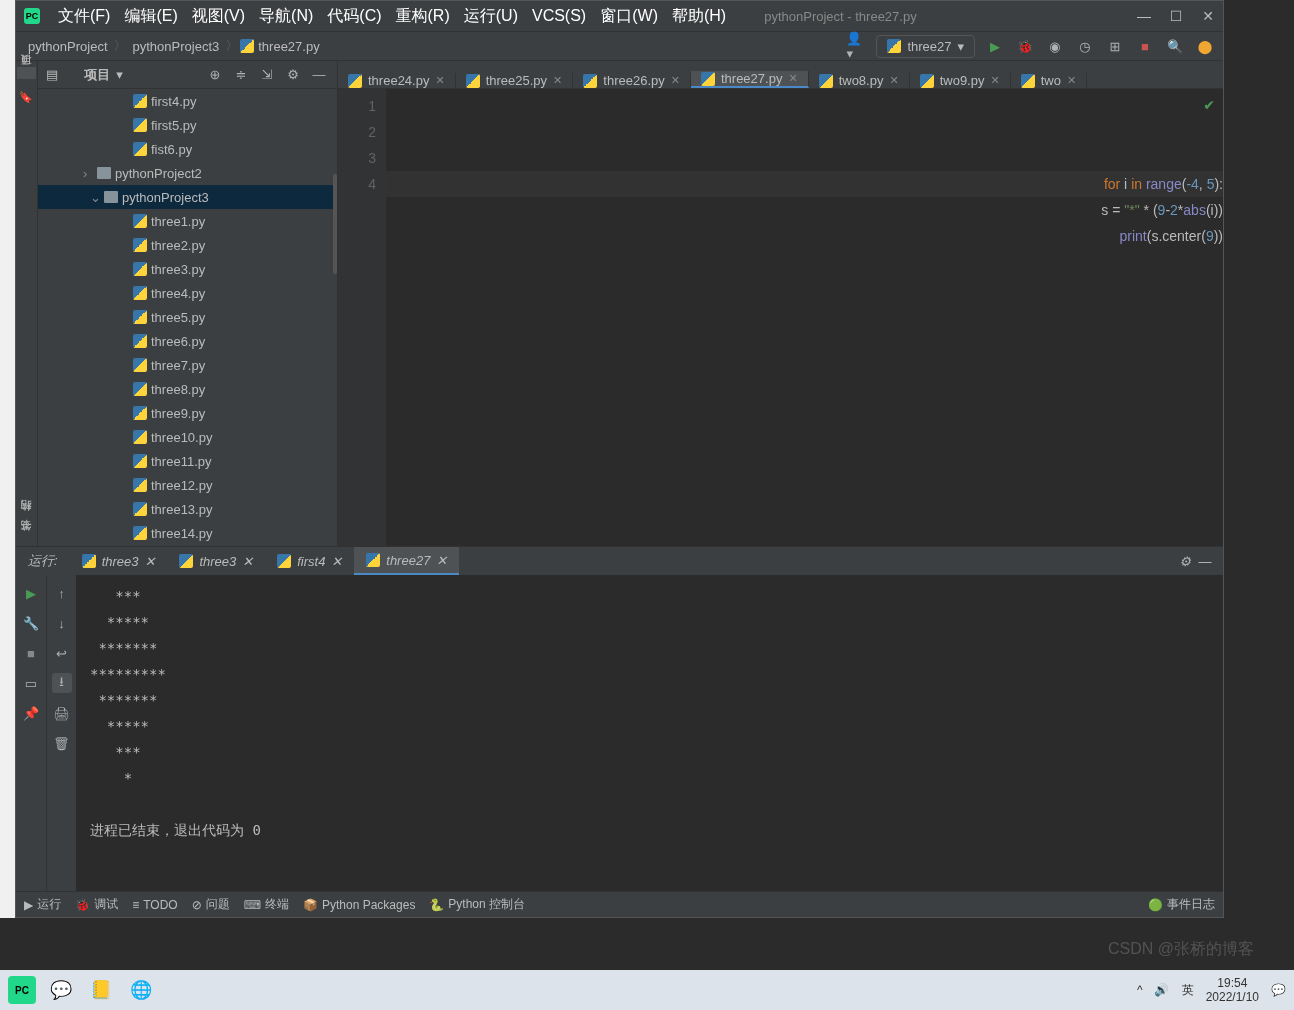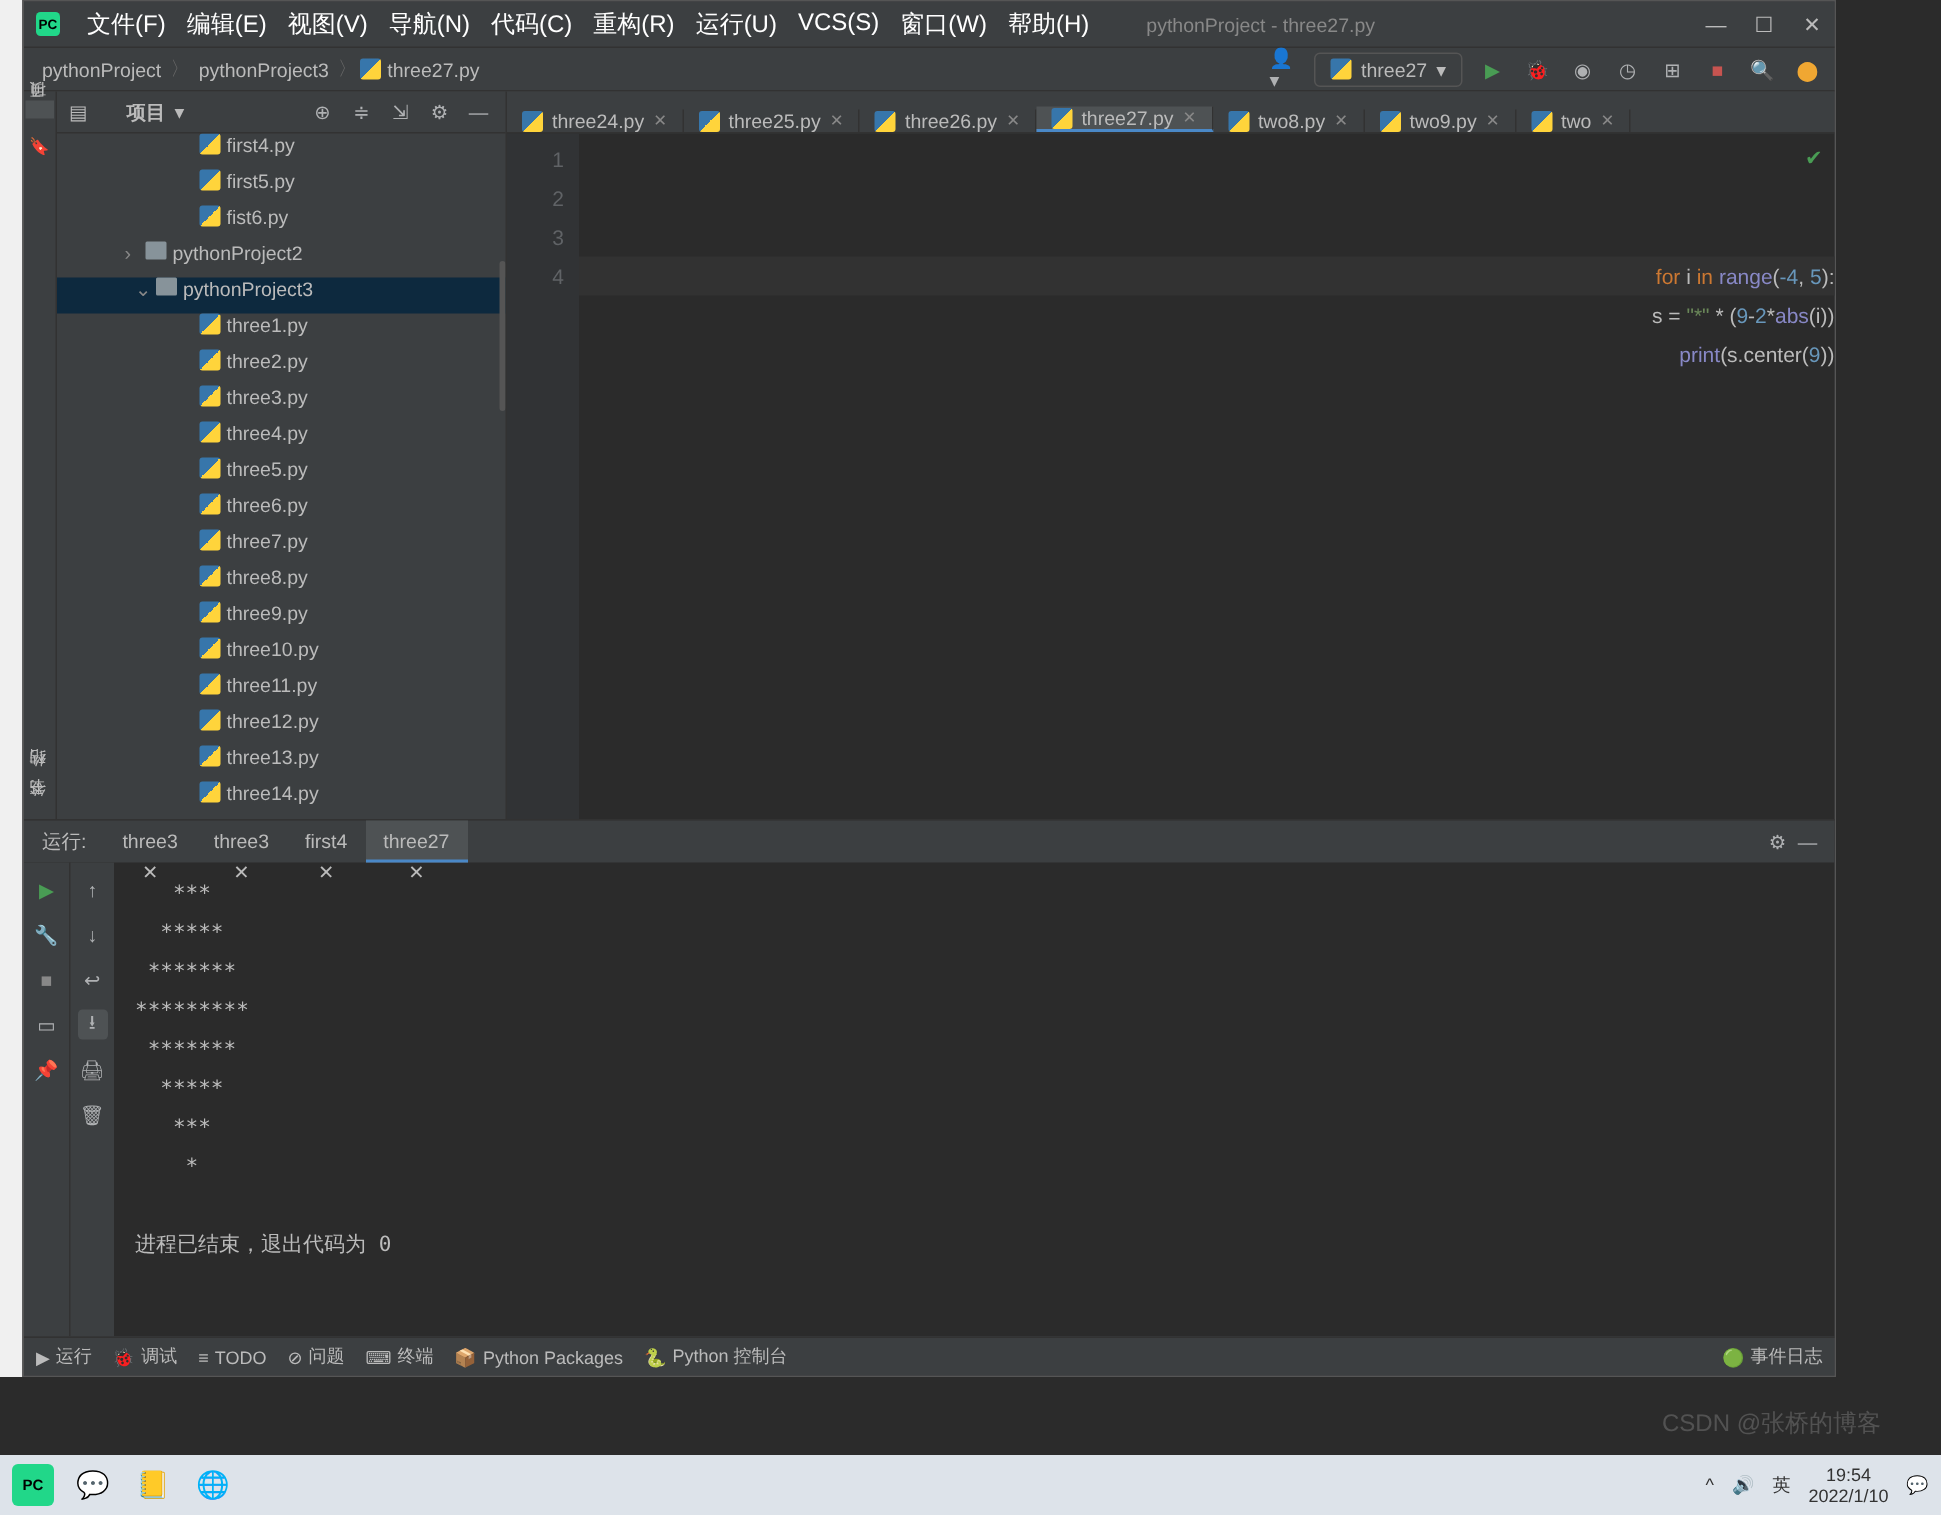--- a/index.html
+++ b/index.html
@@ -22,21 +22,21 @@
 .stop-red { color:#c75450; }
 .main-area { flex:1; display:flex; min-height:0; }
 .left-gutter { width:22px; background:#3c3f41; border-right:1px solid #323232; display:flex; flex-direction:column; align-items:center; padding-top:6px; gap:8px; font-size:11px; }
 .vtab { writing-mode:vertical-rl; transform:rotate(180deg); padding:6px 2px; cursor:pointer; color:#bbb; }
 .sidebar { width:300px; background:#3c3f41; display:flex; flex-direction:column; border-right:1px solid #323232; }
 .sidebar-hdr { height:28px; display:flex; align-items:center; padding:0 8px; color:#bbbbbb; border-bottom:1px solid #323232; gap:6px; }
 .sidebar-hdr .title2 { font-weight:bold;margin-left:20px; }
 .sidebar-hdr .spacer { flex:1; }
 .tree { flex:1; overflow:hidden; color:#bbbbbb; position:relative; }
 .tree-scroll { position:absolute; right:0; top:85px; width:4px; height:100px; background:#555; border-radius:2px; }
-.tree-item { display:flex; align-items:flex-start; height:24px; padding-left:8px; cursor:pointer; gap:4px; }
+.tree-item { display:flex; align-items:center; height:24px; padding-left:8px; cursor:pointer; gap:4px; }
 .tree-item.depth1 { padding-left:95px; }
 .tree-item.folder { padding-left:45px; }
 .tree-item.folder.expanded { background:#0d293e; padding-left:52px; }
 .tree-item .arrow { color:#888; width:10px; }
 .tree-item .py-icon { width:14px; height:14px; background:linear-gradient(135deg,#3776ab 50%,#ffd43b 50%); border-radius:2px; }
 .tree-item .folder-icon { width:14px; height:12px; background:#87939a; border-radius:1px; }
 .editor-panel { flex:1; display:flex; flex-direction:column; min-width:0; }
 .tabs { height:28px; display:flex; background:#3c3f41; border-bottom:1px solid #323232; overflow:hidden;align-items:flex-end; }
 .tab { padding:0 10px; display:flex; align-items:center; gap:6px; color:#bbbbbb; cursor:pointer; border-right:1px solid #323232; white-space:nowrap; }
 .tab.active { background:#4e5254; border-bottom:2px solid #4a88c7; }
@@ -45,23 +45,23 @@
 .gutter { width:48px; background:#313335; color:#606366; text-align:right; padding:4px 10px 0 0; line-height:26px; }
 .code { flex:1; padding:4px 0 0 14px; line-height:26px; white-space:pre; position:relative; }
 .code .current-line { position:absolute; left:0; right:0; height:26px; background:#323232; z-index:0; top:82px; }
 .code-content { position:relative; z-index:1;text-align:right; }
 .kw { color:#cc7832; }
 .num { color:#6897bb; }
 .str { color:#6a8759; }
 .builtin { color:#8888c6; }
 .check { position:absolute; right:8px; top:8px; color:#499c54; }
 .bottom-panel { height:345px; border-top:1px solid #323232; display:flex; flex-direction:column; background:#2b2b2b; }
-.run-tabs { height:28px; background:#3c3f41; display:flex; align-items:center; padding-right:8px; }
+.run-tabs { height:28px; background:#3c3f41; display:flex; align-items:center; padding-right:8px;font-style:italic; }
 .run-label { padding:0 12px; color:#bbb; }
-.run-tab { padding:0 12px; height:100%; display:flex; align-items:center; gap:6px; cursor:pointer; color:#bbb;flex-direction:column; }
+.run-tab { padding:0 12px; height:100%; display:flex; align-items:center; gap:6px; cursor:pointer; color:#bbb; }
 .run-tab.active { background:#4e5254; border-bottom:2px solid #4a88c7; }
 .run-body { flex:1; display:flex; }
 .run-tools { width:30px; background:#3c3f41; display:flex; flex-direction:column; align-items:center; gap:10px; padding-top:8px; }
 .run-tools2 { width:30px; background:#3c3f41; display:flex; flex-direction:column; align-items:center; gap:10px; padding-top:8px; border-left:1px solid #323232; }
 .console { flex:1; padding:8px 14px; font-family:Consolas,monospace; font-size:14px; line-height:26px; white-space:pre; color:#bbbbbb; }
 .status-bar { height:26px; background:#3c3f41; border-top:1px solid #323232; display:flex; align-items:center; padding:0 8px; gap:14px; font-size:12px; }
 .status-item { display:flex; align-items:center; gap:4px; cursor:pointer; color:#bbb; }
 .taskbar { position:absolute; left:0; bottom:0; height:40px; width:100%; background:#dde3ea; display:flex; align-items:center; padding:0 8px; gap:12px; }
 .task-icon { width:28px; height:28px; border-radius:4px; display:flex; align-items:center; justify-content:center; font-size:18px; cursor:pointer; }
 .tray { margin-left:auto; display:flex; align-items:center; gap:12px; color:#333; font-size:12px; }

